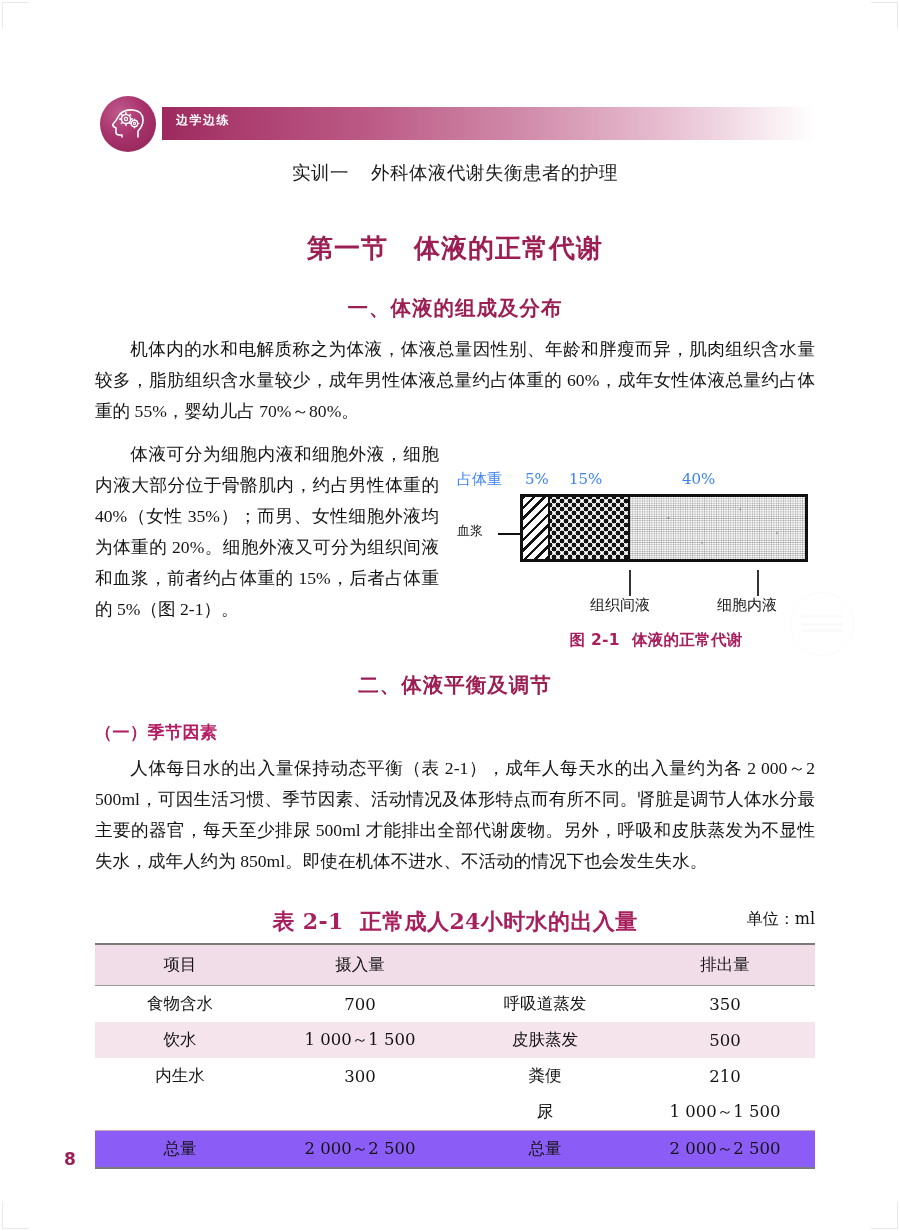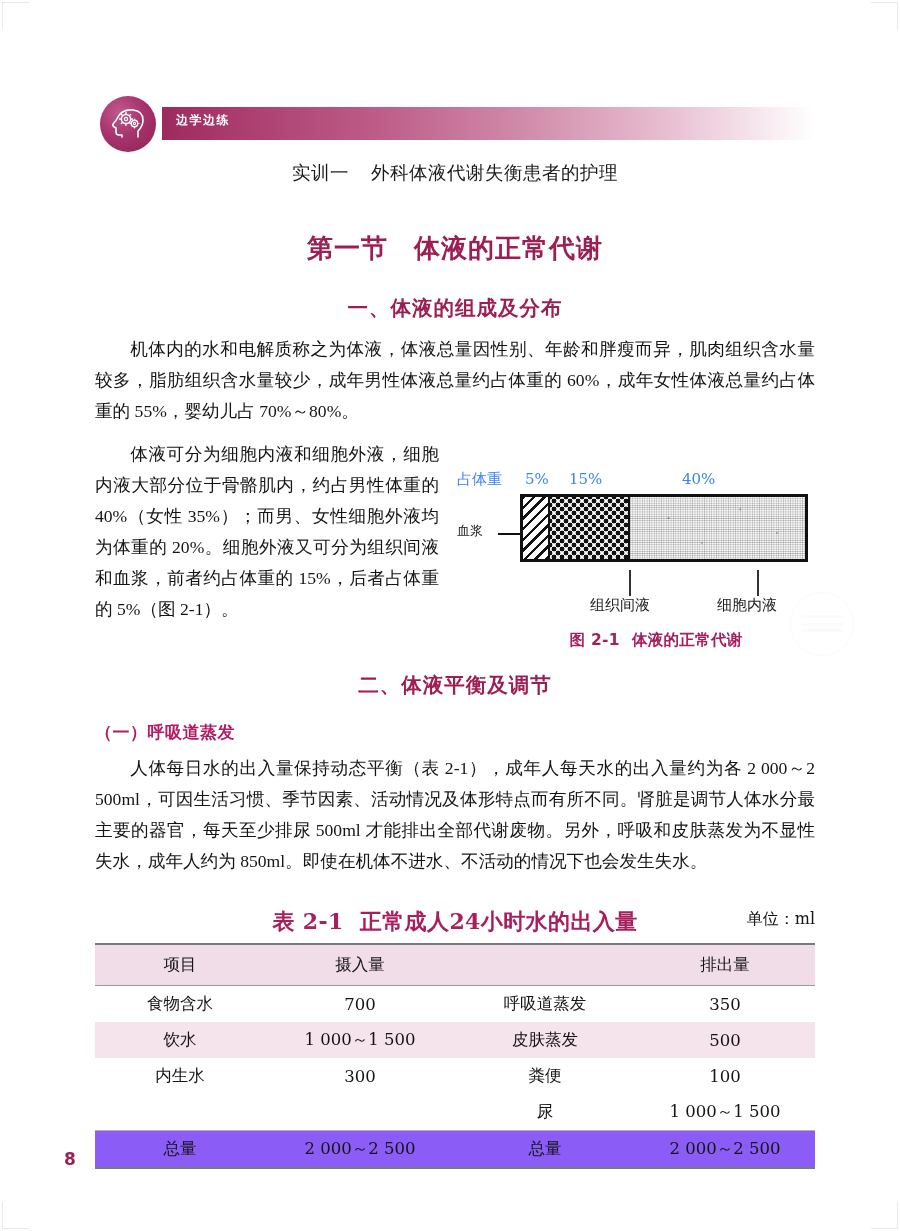--- a/index.html
+++ b/index.html
@@ -406,21 +406,21 @@
 
     <div class="fig-caption">
       <span>图 2-1</span><span class="gap"></span><span>体液的正常代谢</span>
     </div>
   </div>
 
   <p class="body">体液可分为细胞内液和细胞外液，细胞内液大部分位于骨骼肌内，约占男性体重的 40%（女性 35%）；而男、女性细胞外液均为体重的 20%。细胞外液又可分为组织间液和血浆，前者约占体重的 15%，后者占体重的 5%（图 2-1）。</p>
 
   <h2 class="sub-title" style="clear:both; margin-top:46px;">二、体液平衡及调节</h2>
 
-  <h3 class="subsub-title">（一）呼吸道蒸发</h3>
+  <h3 class="subsub-title">（一）季节因素</h3>
 
   <p class="body tight">人体每日水的出入量保持动态平衡（表 2-1），成年人每天水的出入量约为各 2 000～2 500ml，可因生活习惯、季节因素、活动情况及体形特点而有所不同。肾脏是调节人体水分最主要的器官，每天至少排尿 500ml 才能排出全部代谢废物。另外，呼吸和皮肤蒸发为不显性失水，成年人约为 850ml。即使在机体不进水、不活动的情况下也会发生失水。</p>
 
   <div class="table-block">
     <div class="table-head-row">
       <div class="table-caption">
         <span>表 2-1</span><span class="gap"></span><span>正常成人24小时水的出入量</span>
       </div>
       <div class="table-unit">单位：ml</div>
     </div>
@@ -444,21 +444,21 @@
         <tr class="alt">
           <td>饮水</td>
           <td>1 000～1 500</td>
           <td>皮肤蒸发</td>
           <td>500</td>
         </tr>
         <tr>
           <td>内生水</td>
           <td>300</td>
           <td>粪便</td>
-          <td>100</td>
+          <td>210</td>
         </tr>
         <tr>
           <td></td>
           <td></td>
           <td>尿</td>
           <td>1 000～1 500</td>
         </tr>
         <tr class="total">
           <td>总量</td>
           <td>2 000～2 500</td>

